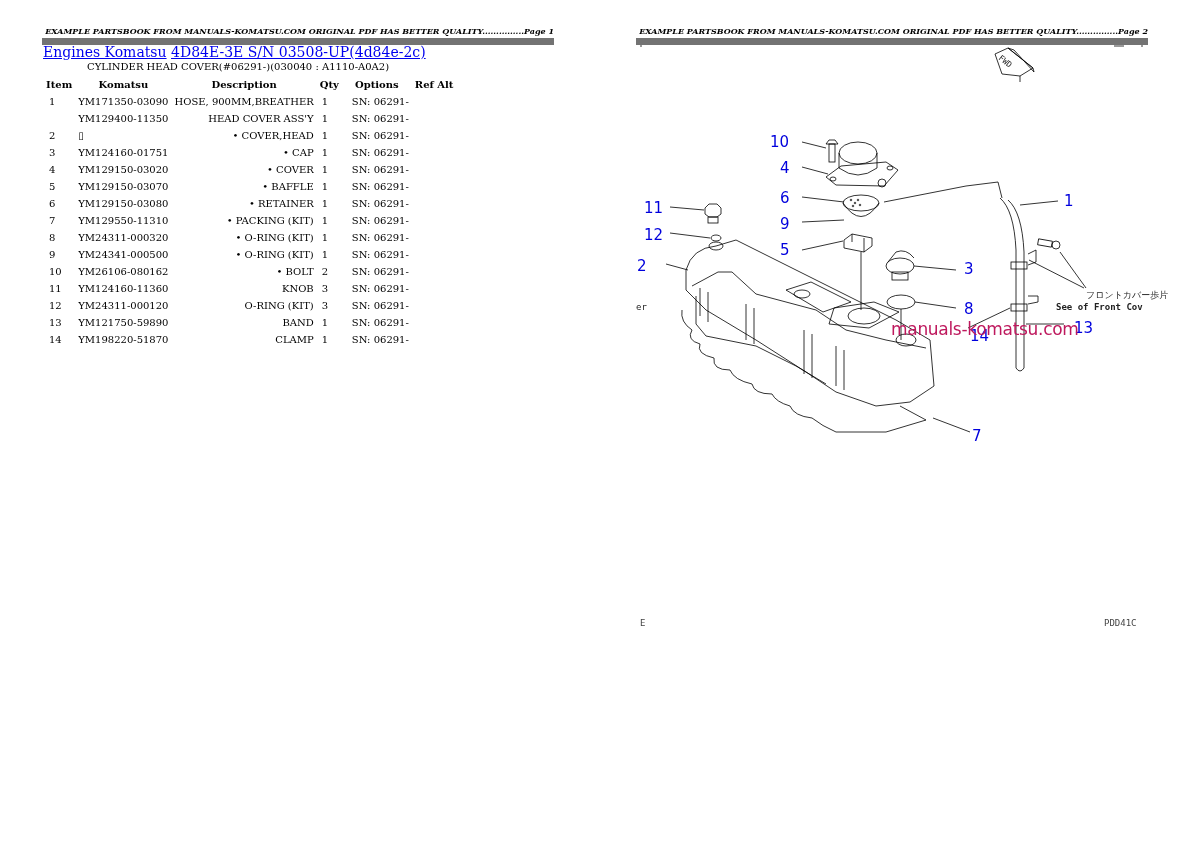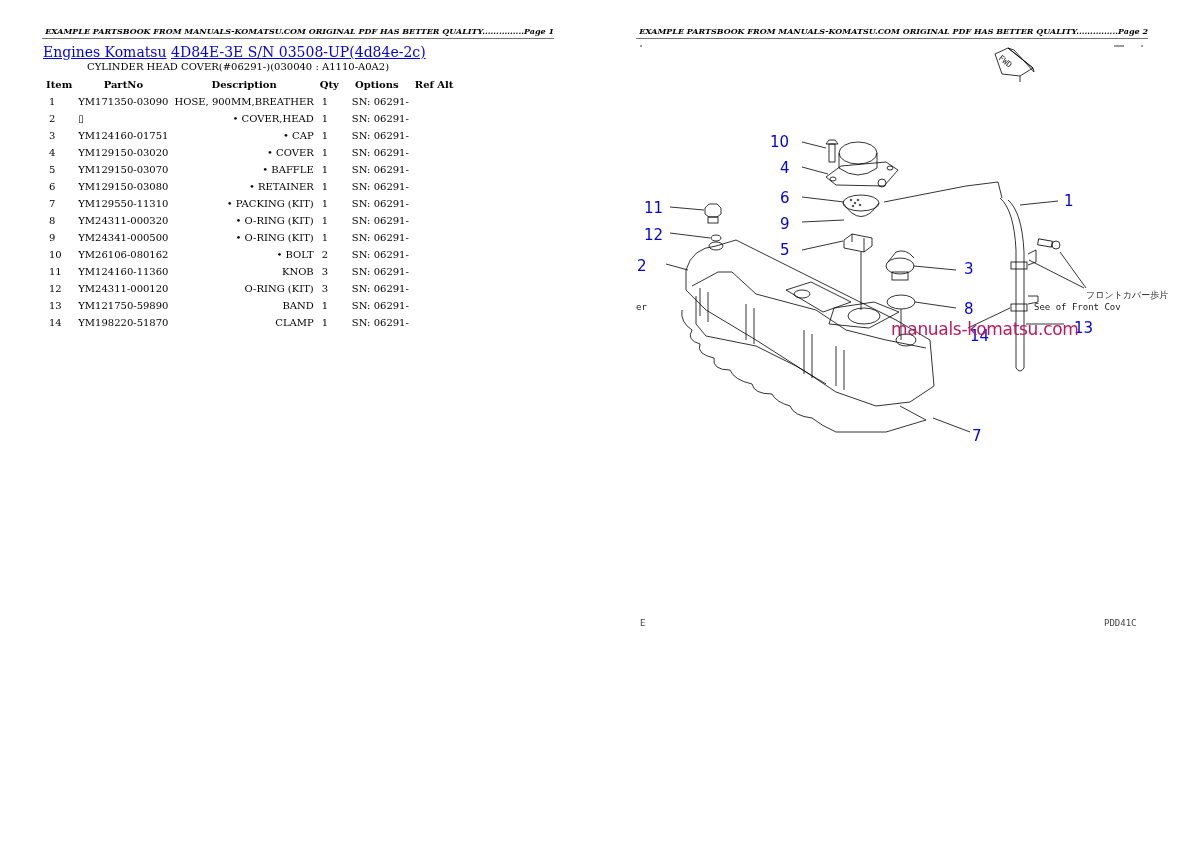--- a/index.html
+++ b/index.html
@@ -1,18 +1,18 @@
 <!DOCTYPE html>
 <html><head>
   <meta charset="utf-8">
   <style>
     html, body { margin: 0; padding: 0; background: #ffffff; }
     body { width: 1190px; height: 842px; position: relative; overflow: hidden;
            font-family: "DejaVu Serif", "Liberation Serif", serif; color: #000; }
-    .page-header { position: absolute; top: 26px; height: 12px; border-bottom: 1px solid #737373;
+    .page-header { position: absolute; top: 26px; height: 12px; border-bottom: 7px solid #737373;
                    font-family: "DejaVu Serif", serif; font-style: italic; font-weight: bold;
                    font-size: 8px; text-align: right; line-height: 10px; white-space: nowrap; }
     #hdr1 { left: 42px; width: 512px; }
     #hdr2 { left: 636px; width: 512px; }
     .crumbs { position: absolute; left: 43px; top: 46px; font-size: 14px; line-height: 12px; }
     .crumbs a { color: #0000ee; text-decoration: underline; cursor: pointer; }
     .subtitle { position: absolute; left: 43px; top: 61px; font-size: 10px; line-height: 12px; white-space: nowrap; margin-left: 44px; }
     table.parts { position: absolute; left: 43px; top: 76px; border-collapse: collapse; font-size: 10px; }
     table.parts th { font-weight: bold; height: 17px; padding: 0 3px; text-align: center; white-space: nowrap; }
     table.parts td { height: 17px; padding: 0 3px; white-space: nowrap; vertical-align: middle; }
@@ -37,32 +37,40 @@
 <div class="crumbs">
   <a>Engines Komatsu</a>
   <a>4D84E-3E S/N 03508-UP(4d84e-2c)</a>
 </div>
 <div class="subtitle">CYLINDER HEAD COVER(#06291-)(030040 : A1110-A0A2)</div>
 
 <table class="parts">
   <thead>
     <tr>
       <th>Item</th>
-      <th>PartNo</th>
+      <th>Komatsu</th>
       <th>Description</th>
       <th>Qty</th>
       <th>Options</th>
       <th>Ref Alt</th>
     </tr>
   </thead>
   <tbody id="parts-body">
       <tr>
         <td class="c-item">1</td>
         <td class="c-part">YM171350-03090</td>
         <td class="c-desc">HOSE, 900MM,BREATHER</td>
+        <td class="c-qty">1</td>
+        <td class="c-opt">SN: 06291-</td>
+        <td class="c-ref"></td>
+      </tr>
+      <tr>
+        <td class="c-item"></td>
+        <td class="c-part">YM129400-11350</td>
+        <td class="c-desc">HEAD COVER ASS'Y</td>
         <td class="c-qty">1</td>
         <td class="c-opt">SN: 06291-</td>
         <td class="c-ref"></td>
       </tr>
       <tr>
         <td class="c-item">2</td>
         <td class="c-part">▯</td>
         <td class="c-desc">• COVER,HEAD</td>
         <td class="c-qty">1</td>
         <td class="c-opt">SN: 06291-</td>
@@ -269,21 +277,21 @@
   <span class="callout" style="left:8px;top:187px;">12</span>
   <span class="callout" style="left:1px;top:218px;">2</span>
   <span class="callout" style="left:328px;top:221px;">3</span>
   <span class="callout" style="left:328px;top:261px;">8</span>
   <span class="callout" style="left:428px;top:153px;">1</span>
   <span class="callout" style="left:336px;top:388px;">7</span>
   <span class="callout" style="left:438px;top:280px;">13</span>
   <span class="callout" style="left:334px;top:288px;">14</span>
 
   <span class="note" style="left:450px;top:249px;">フロントカバー歩片</span>
-  <span class="note" style="left:398px;top:262px;">See of Front Cov</span>
+  <span class="note" style="left:420px;top:262px;font-weight:bold;">See of Front Cov</span>
   <span class="note" style="left:0px;top:262px;">er</span>
   <span class="note" style="left:362px;top:17px;font-size:8px;transform:rotate(38deg);">FWD</span>
 
   <span class="watermark">manuals-komatsu.com</span>
 
   <span class="fig-code" style="left:4px;top:578px;">E</span>
   <span class="fig-code" style="left:468px;top:578px;">PDD41C</span>
 </div>
 
 </body></html>

